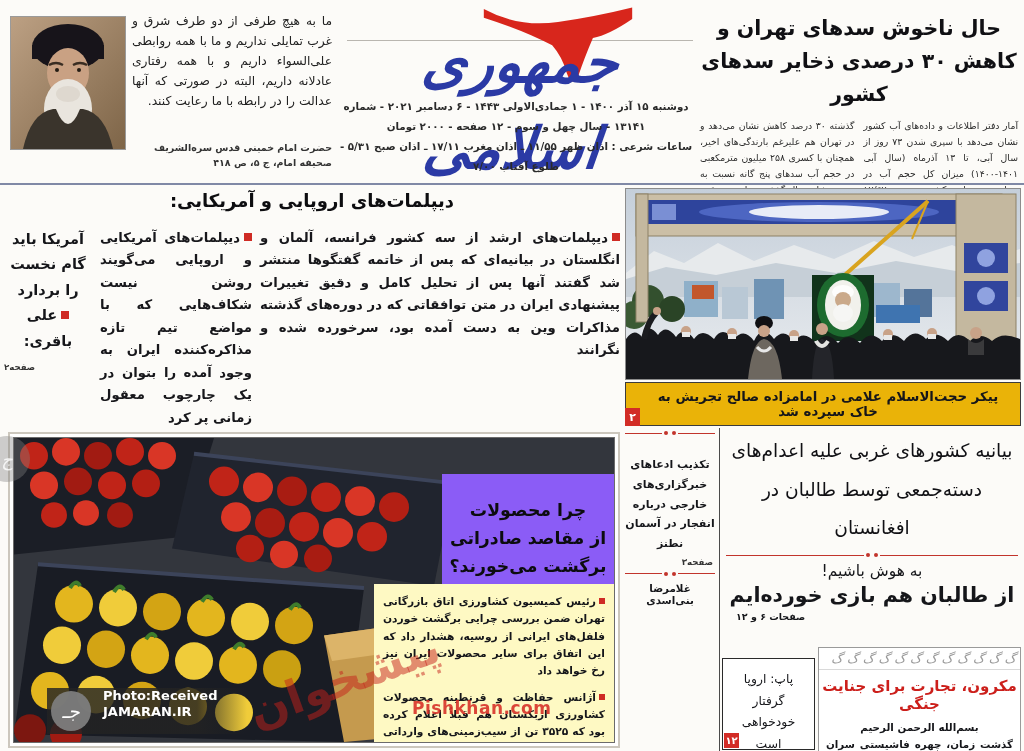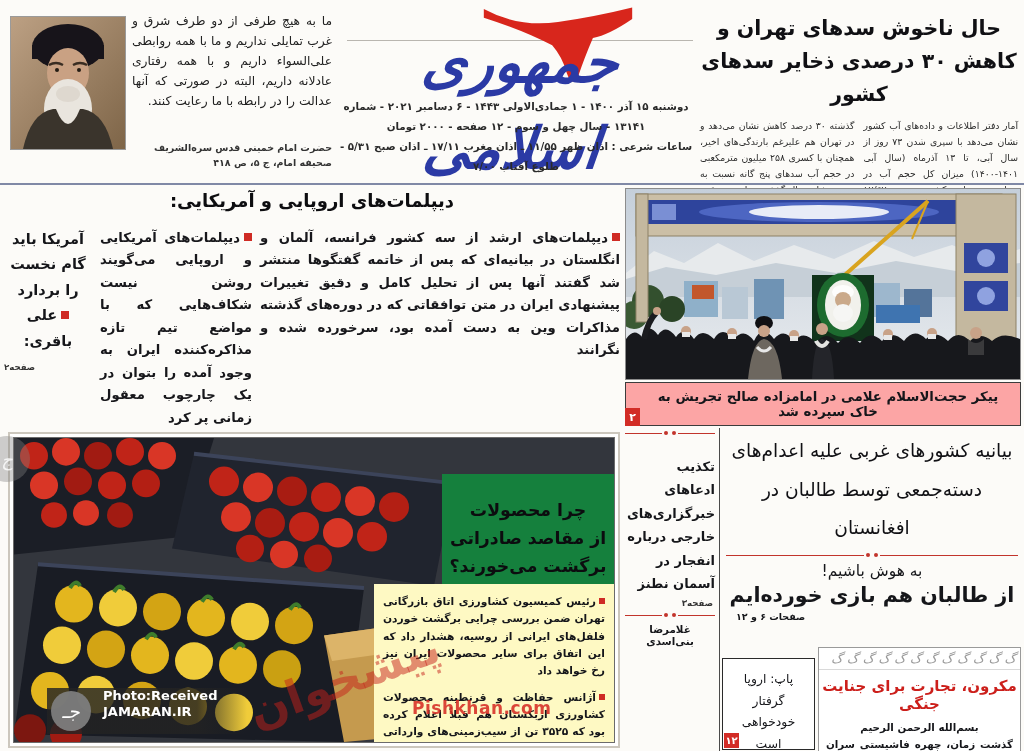--- a/index.html
+++ b/index.html
@@ -34,32 +34,32 @@
   .lead-paras p{margin:0;font-size:13.2px;font-weight:bold;line-height:1.7;text-align:justify;color:#17171b;}
   .bullet{display:inline-block;width:8px;height:8px;background:#cf2b24;margin-left:4px;vertical-align:1px;}
   .side-col{font-size:14.5px;font-weight:bold;text-align:center;line-height:1.75;}
   .pg{font-size:8.6px;font-weight:bold;color:#333;text-align:right;}
   .side-col .pg{text-align:left;margin-top:6px;}
 
   
   .photo-box{position:absolute;left:625px;top:188px;width:396px;}
   .photo-frame{border:1px solid #8c8c8c;background:#cdd5dd;}
   .photo-frame svg{display:block;width:394px;height:190px;}
-  .photo-caption{position:relative;margin-top:2px;border:1px solid #3c3c3c;background:#fca5a5;padding:6px 10px 6px 20px;text-align:center;font-size:13.3px;font-weight:bold;}
+  .photo-caption{position:relative;margin-top:2px;border:1px solid #3c3c3c;background:#eab308;padding:6px 10px 6px 20px;text-align:center;font-size:13.3px;font-weight:bold;}
   .badge{position:absolute;background:#d22c26;color:#fff;font-weight:bold;display:flex;align-items:center;justify-content:center;}
   .photo-caption .badge{left:-1px;bottom:-1px;width:15px;height:18px;font-size:11px;}
 
   
   .vline{position:absolute;left:719px;top:428px;width:1px;height:323px;background:#4a4a4a;}
   .rdiv{display:flex;align-items:center;margin:5px 0;}
   .rdiv::before,.rdiv::after{content:"";flex:1;height:1px;background:#c2342c;}
   .rdiv i{width:4px;height:4px;border-radius:50%;background:#c2342c;margin:0 2px;}
 
   .mid-col{position:absolute;left:625px;top:426px;width:90px;}
-  .natanz{text-align:right;font-size:13px;font-weight:bold;line-height:1.8;margin-top:20px;}
+  .natanz{text-align:center;font-size:11px;font-weight:bold;line-height:1.8;margin-top:20px;}
   .mid-col .pg{text-align:right;margin:3px 2px 2px;}
   .dollar{text-align:center;font-size:13.8px;font-weight:bold;line-height:1.85;margin-top:8px;}
   .author{text-align:center;font-size:10.3px;font-weight:bold;margin-top:6px;}
 
   .right-col{position:absolute;left:726px;top:432px;width:292px;}
   .statement{text-align:center;font-size:18.6px;font-weight:400;line-height:2.08;color:#101014;}
   .hush{text-align:center;font-size:15.5px;font-weight:400;margin-top:4px;}
   .taliban-head{text-align:center;font-size:20.5px;font-weight:bold;line-height:1.5;}
   .pages{font-size:9.5px;font-weight:bold;text-align:left;padding-left:10px;margin-top:0;}
 
@@ -70,21 +70,21 @@
   .macron-box{position:absolute;left:818px;top:647px;width:201px;height:104px;border:1px solid #9a9a9a;background:#fff;overflow:hidden;}
   .orn{height:21px;overflow:hidden;white-space:nowrap;color:#9a9a9a;font-style:italic;font-size:13px;letter-spacing:7px;line-height:21px;border-bottom:1px solid #d9d9d9;padding-right:4px;}
   .macron-title{text-align:center;color:#cc1f1b;font-size:15px;font-weight:bold;margin-top:7px;letter-spacing:-.3px;}
   .bismillah{text-align:center;font-size:10.3px;font-weight:bold;margin-top:8px;}
   .macron-body{font-size:10.3px;font-weight:bold;text-align:justify;padding:3px 7px 0;line-height:1.65;}
 
   
   .pepper-box{position:absolute;left:8px;top:432px;width:612px;height:316px;border:2px solid #ccc7bd;background:#fff;padding:3px;box-sizing:border-box;}
   .pp-inner{position:relative;width:100%;height:100%;background:#2b2e35;overflow:hidden;border:1px solid #6b6b6b;box-sizing:border-box;}
   .pp-inner > svg{position:absolute;inset:0;width:100%;height:100%;}
-  .pp-title{position:absolute;right:0;top:36px;width:172px;height:128px;background:#15803d;display:flex;flex-direction:column;justify-content:center;text-align:center;font-size:17.3px;font-weight:bold;line-height:1.62;color:#0c0c0f;}
+  .pp-title{position:absolute;right:0;top:36px;width:172px;height:128px;background:#8b5cf6;display:flex;flex-direction:column;justify-content:center;text-align:center;font-size:17.3px;font-weight:bold;line-height:1.62;color:#0c0c0f;}
   .pp-paras{position:absolute;right:0;bottom:0;width:240px;height:158px;background:#fef9c3;padding:9px 9px 4px;box-sizing:border-box;}
   .pp-paras p{margin:0 0 9px;font-size:10.7px;font-weight:bold;line-height:1.62;text-align:justify;}
   .pp-paras .bullet{width:6px;height:6px;margin-left:3px;}
   .pp-mark-fa{position:absolute;left:230px;bottom:36px;transform:rotate(-20deg);font-size:46px;font-weight:bold;color:rgba(198,32,26,.5);pointer-events:none;}
   .pp-mark-en{position:absolute;left:398px;bottom:24px;font-size:17px;font-weight:bold;color:rgba(214,44,36,.88);letter-spacing:.5px;}
   .pp-credit{position:absolute;left:0;bottom:8px;height:46px;display:flex;align-items:flex-start;background:linear-gradient(90deg,rgba(35,35,35,.82) 0 150px,rgba(35,35,35,0));padding:0 30px 0 56px;margin-left:33px;}
   .pp-credit .logo-circle{position:absolute;left:4px;top:3px;width:40px;height:40px;border-radius:50%;background:rgba(125,125,125,.95);color:#fff;display:flex;align-items:center;justify-content:center;font-size:19px;font-style:italic;}
   .pp-credit .lines{color:#fff;font-weight:bold;font-size:13px;line-height:1.25;direction:ltr;text-align:left;}
 
   .stamp{position:absolute;left:-16px;top:436px;width:46px;height:46px;border-radius:50%;background:rgba(130,130,130,.38);color:rgba(255,255,255,.8);display:flex;align-items:center;justify-content:center;font-size:18px;font-style:italic;}

